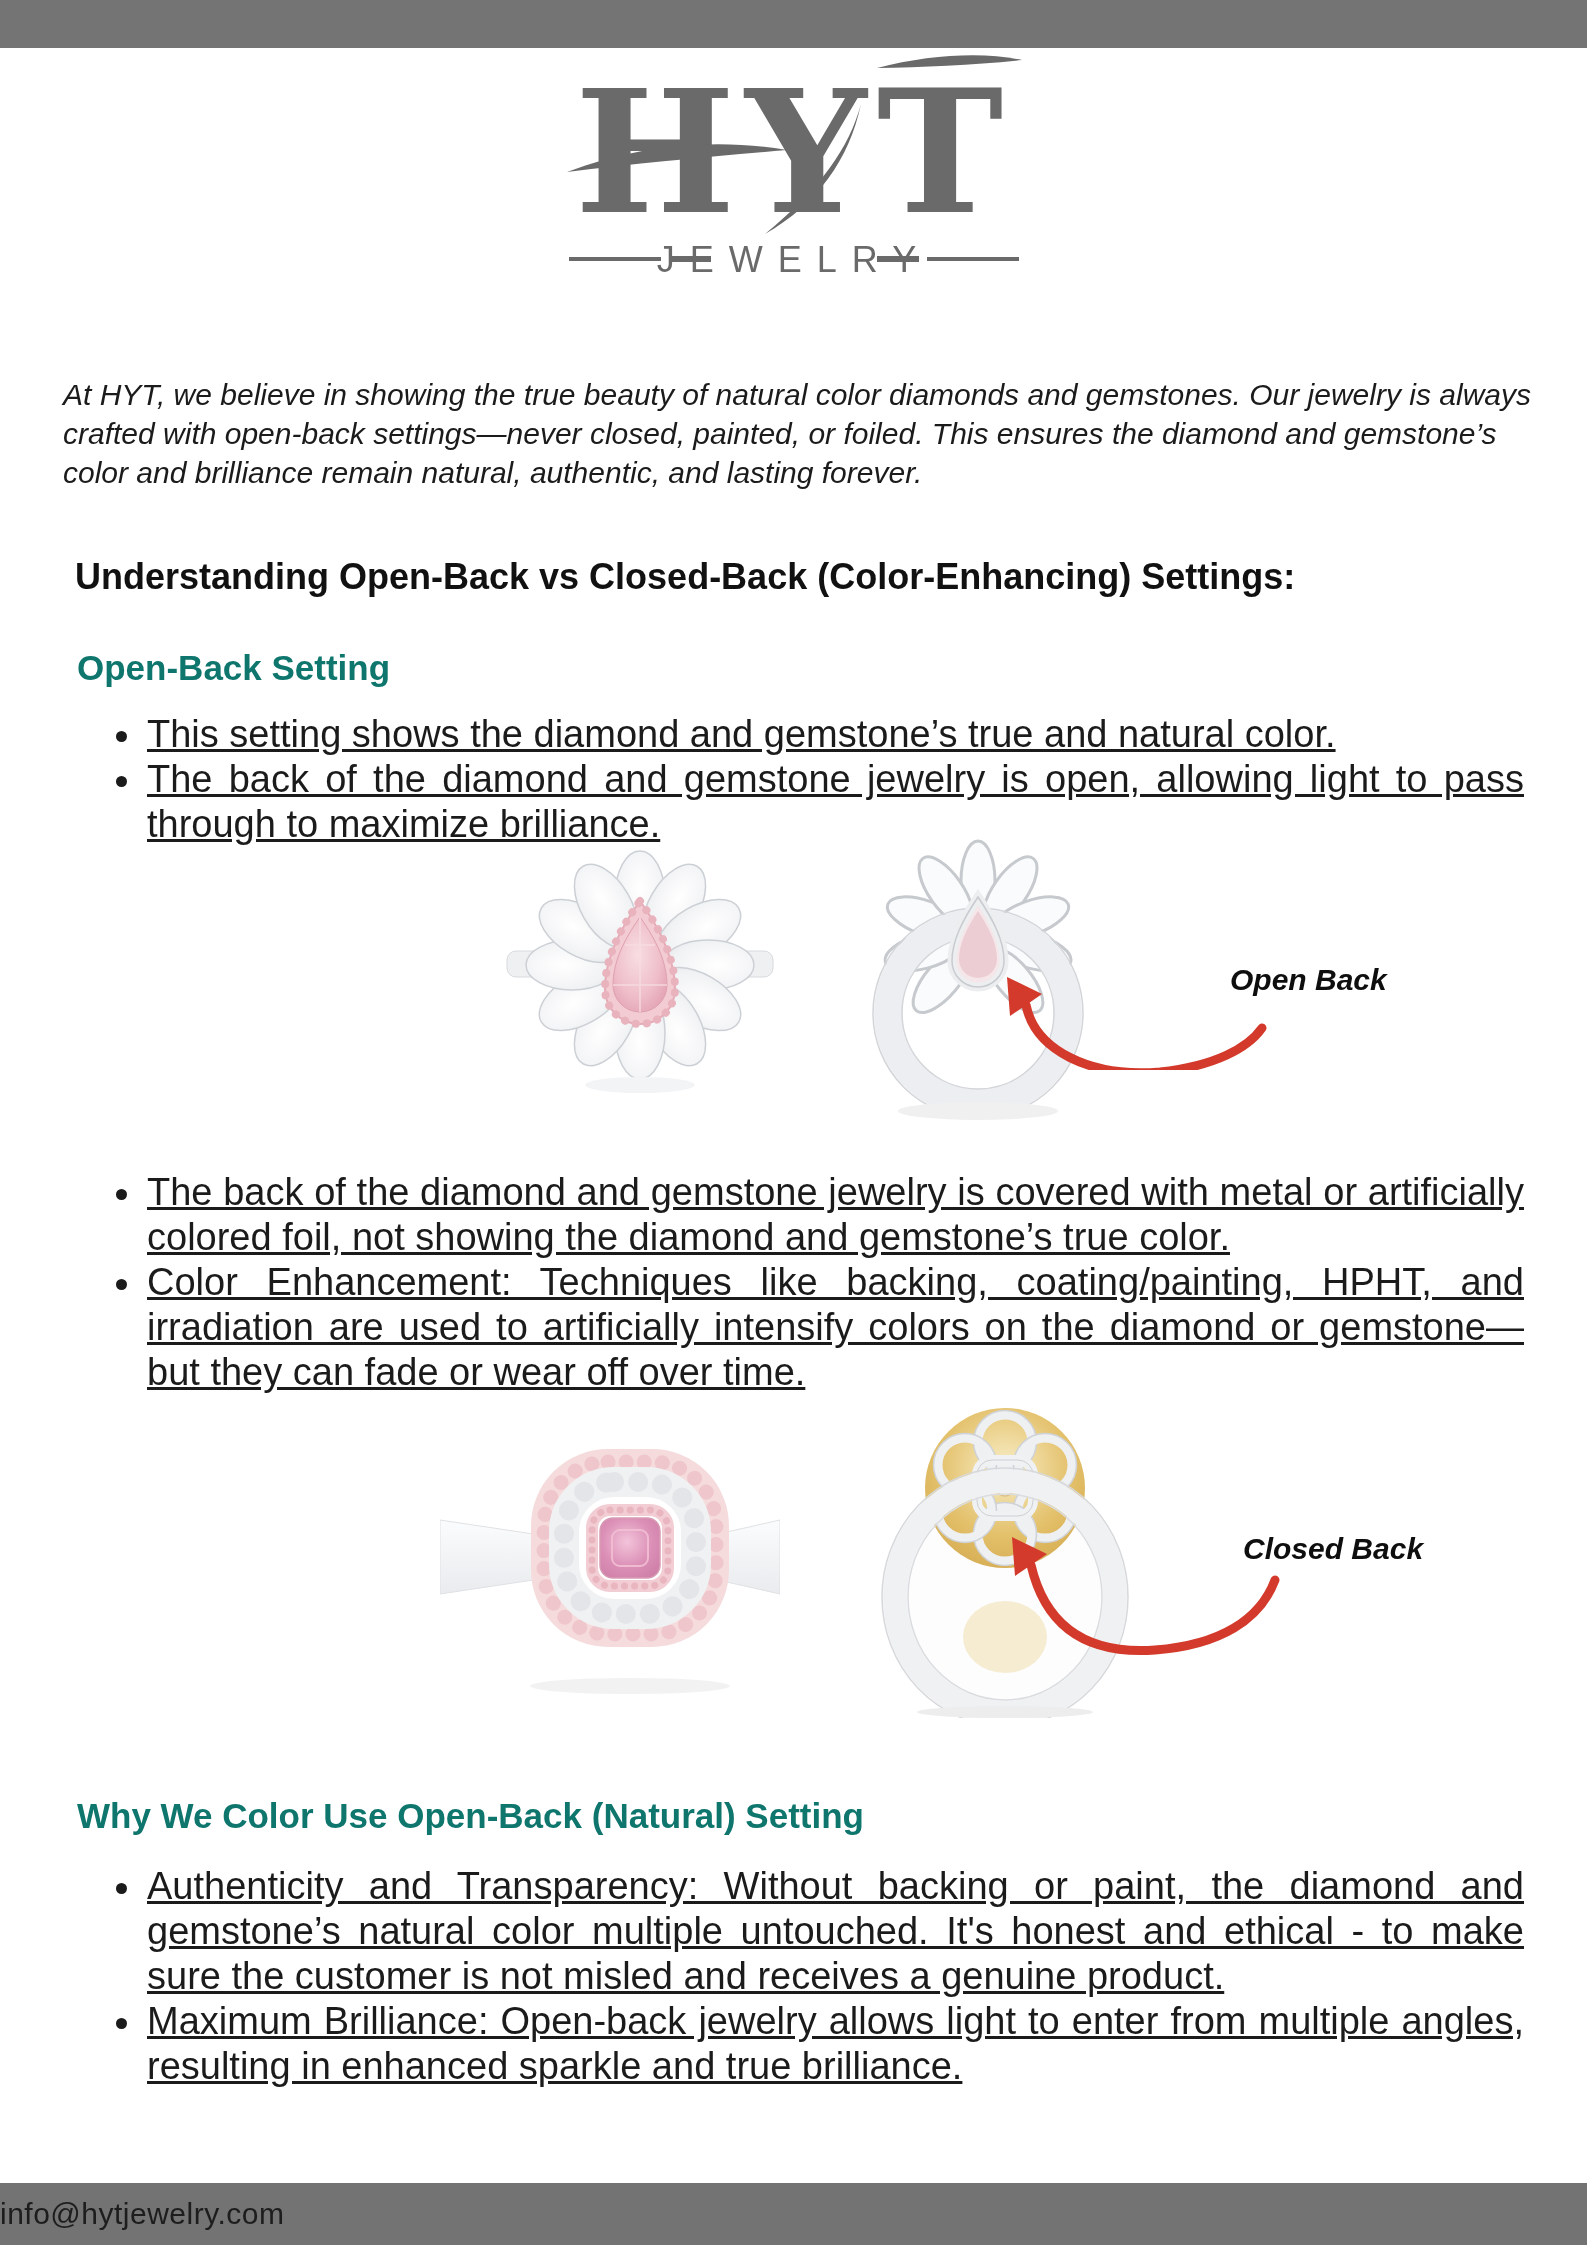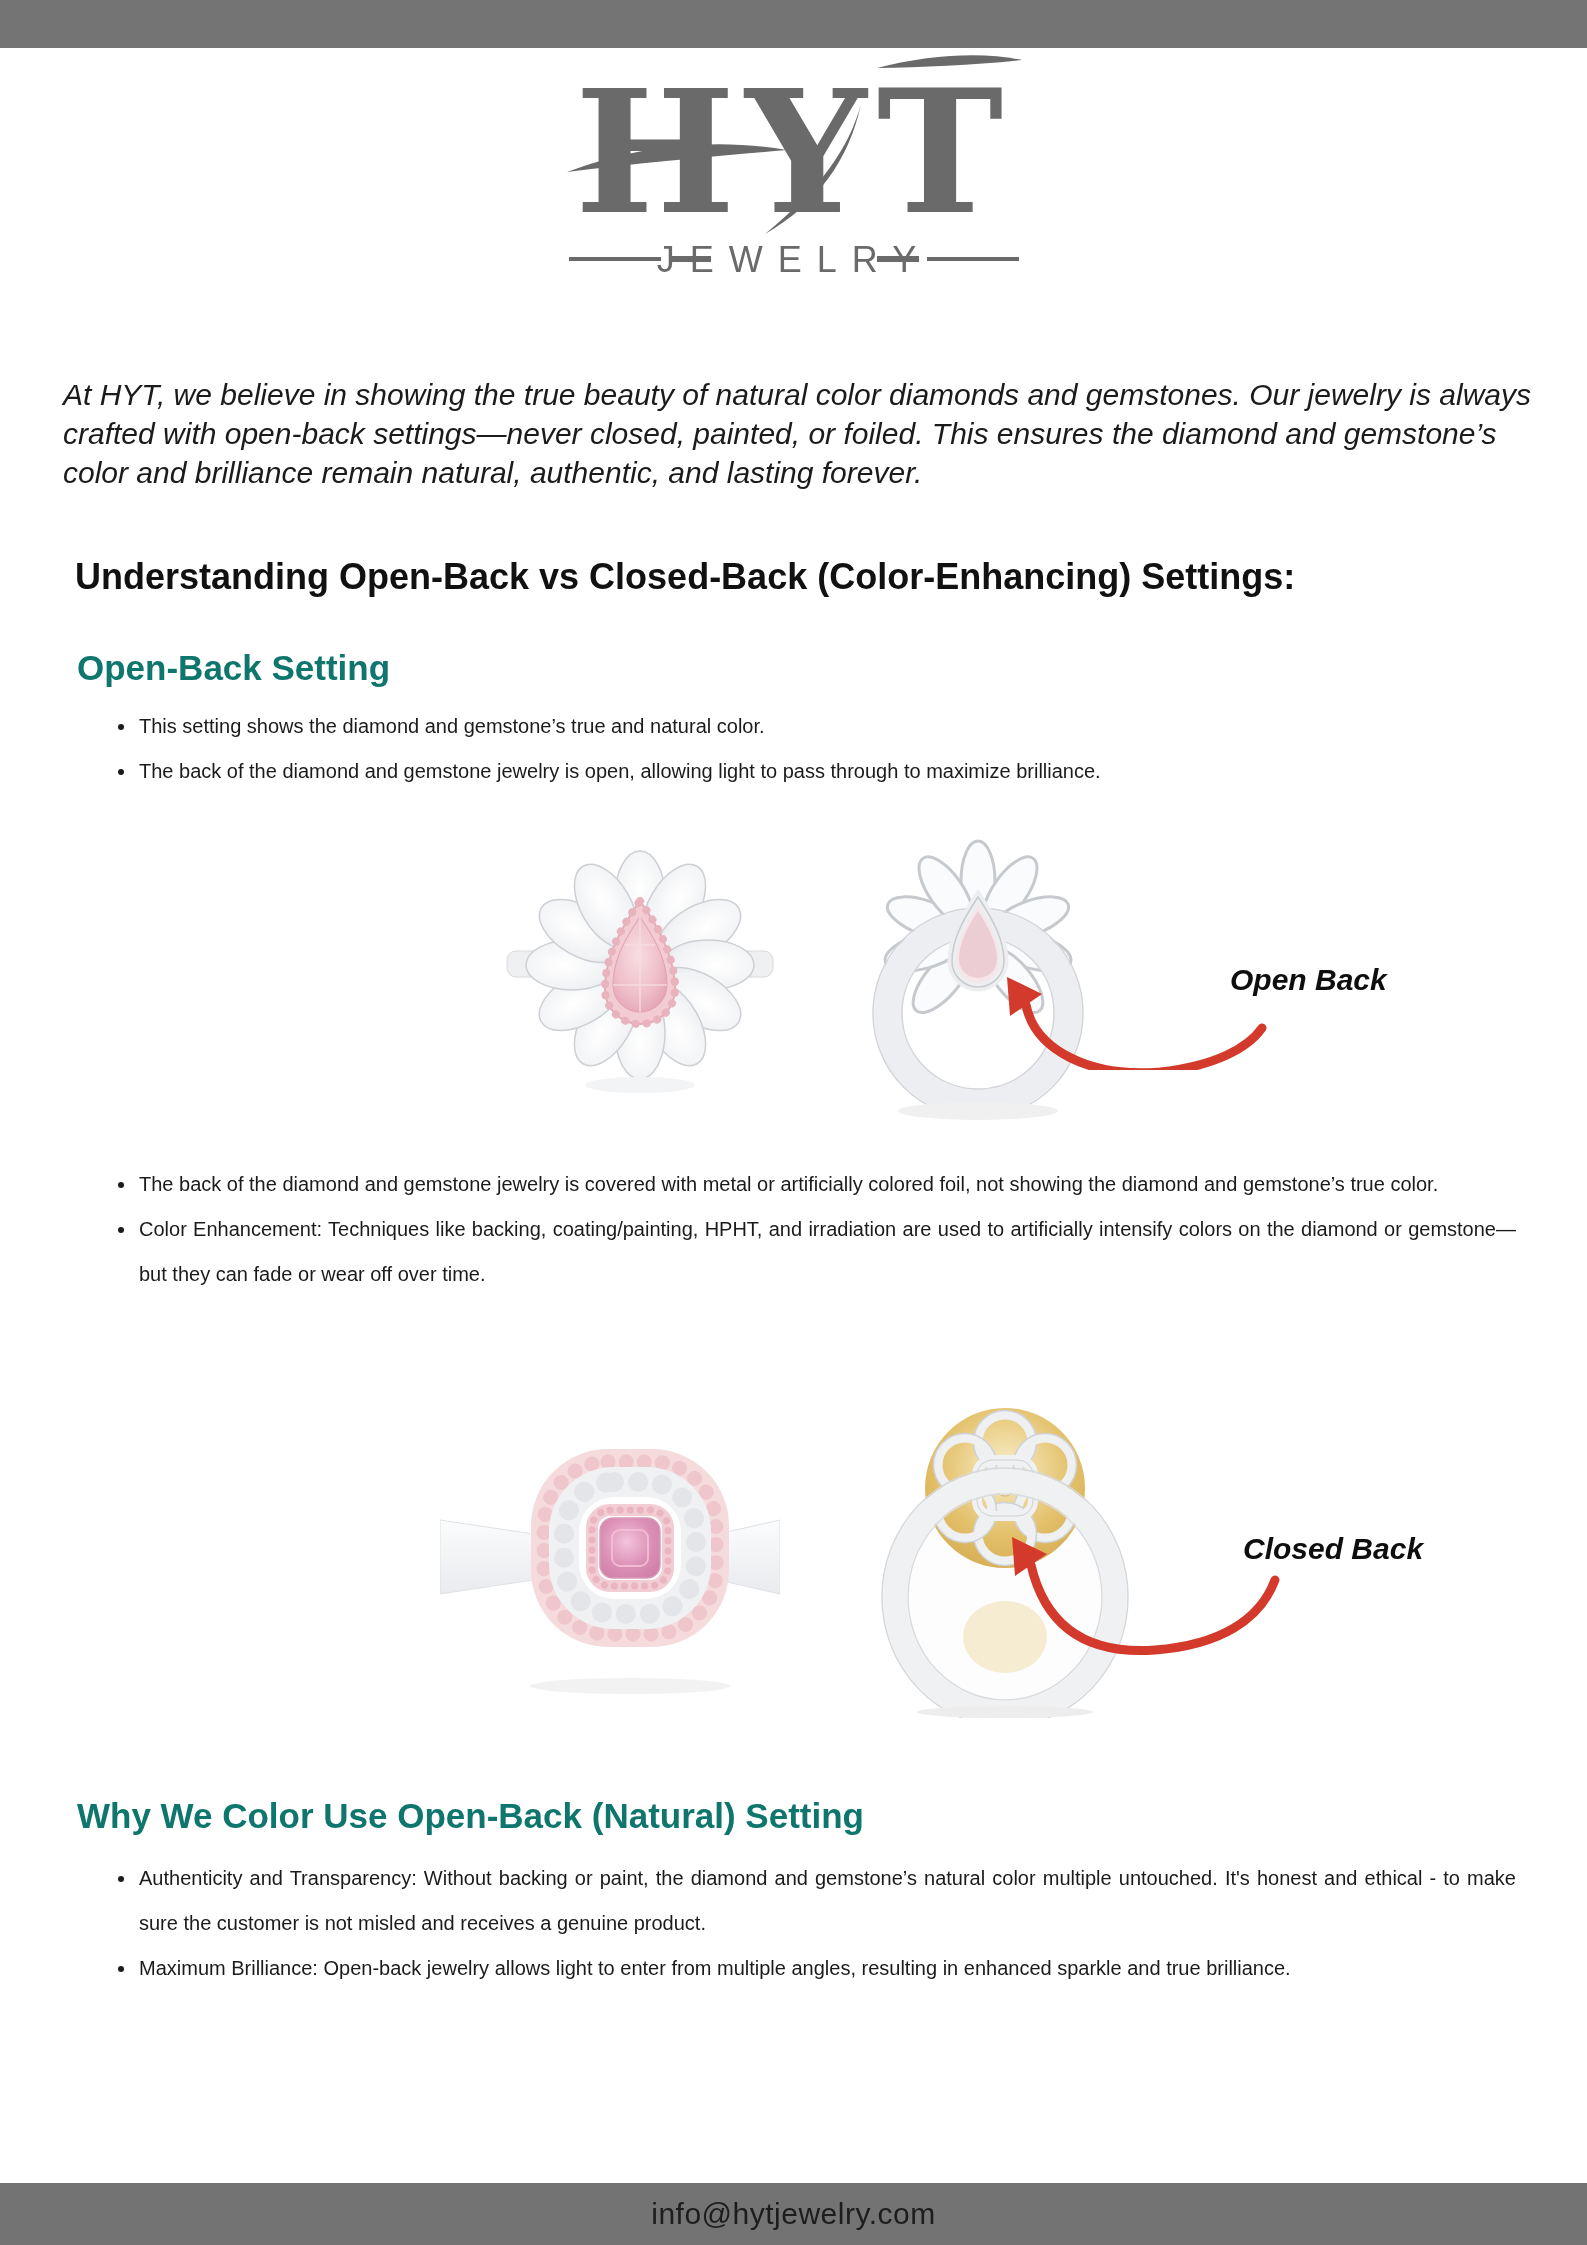--- a/index.html
+++ b/index.html
@@ -3,38 +3,39 @@
 <meta charset="utf-8">
 <style>
   html,body { margin:0; padding:0; background:#ffffff; }
   .page {
     position:relative; width:1587px; height:2245px; background:#ffffff;
     overflow:hidden; font-family:"Liberation Sans", sans-serif; color:#161616;
   }
   .topbar { position:absolute; top:0; left:0; width:100%; height:48px; background:#747474; }
   .footerbar {
     position:absolute; bottom:0; left:0; width:100%; height:62px; background:#737373;
-    display:flex; align-items:center; justify-content:center;
+    display:flex; align-items:center; 
     font-size:30px; color:#1d1d1d; letter-spacing:0.5px;
   }
   .logo { position:absolute; top:52px; left:0; width:100%; display:flex; justify-content:center; }
   .intro {
     position:absolute; top:345px; left:63px; width:1470px;
     font-size:30px; line-height:39px; color:#1b1b1b;font-style:italic;
   }
   .h1 { position:absolute; top:556px; left:75px; font-size:36px; font-weight:bold; color:#111; }
   .h2 { position:absolute; font-size:35px; font-weight:bold; color:#0f766e; white-space:nowrap; }
   #h2-open { top:648px; left:77px; }
   #h2-closed { top:1102px; left:77px; }
   #h2-why { top:1796px; left:77px; }
   .heading-note { margin-left:36px; }
   ul.bullets {
-    position:absolute; left:75px; width:1437px; margin:4px; padding:0 0 0 58px;
-    box-sizing:border-box; font-size:20px; line-height:45px; text-align:justify;
+    position:absolute; left:75px; width:1437px; margin:12px; padding:0 0 0 58px;
+    box-sizing:border-box; font-size:38px; line-height:45px; text-align:justify;
     color:#1b1b1b;
+    text-decoration:underline;
   }
   ul.bullets li { margin:0 0 0 0; padding-left:2px; }
   #ul-open { top:700px; }
   #ul-closed { top:1158px; }
   #ul-why { top:1852px; }
   .img-row { position:absolute; left:0; width:1587px; }
   #row-open { top:835px; height:290px; }
   #row-closed { top:1390px; height:340px; }
   .ring { position:absolute; }
   .img-label {

